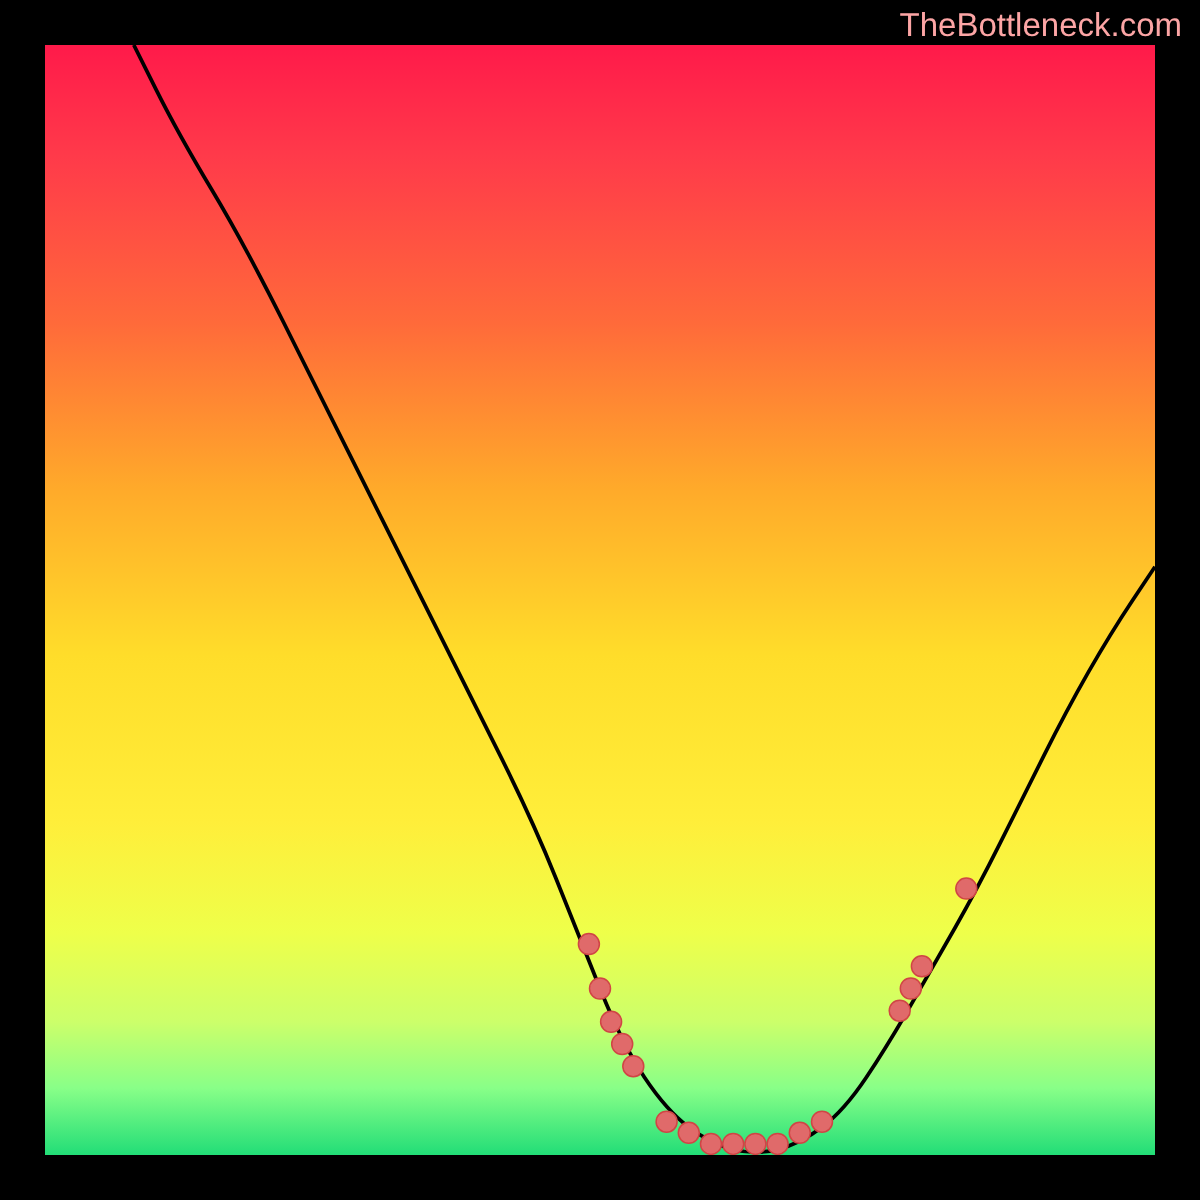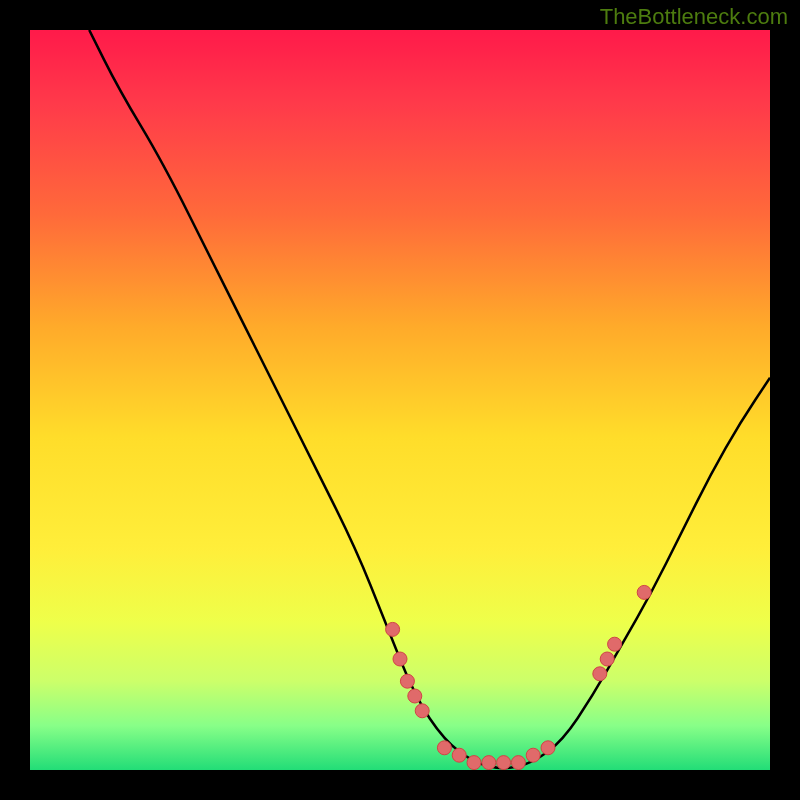--- a/index.html
+++ b/index.html
@@ -8,21 +8,21 @@
     height: 800px;
     background: #000;
     position: relative;
     overflow: hidden;
     font-family: Arial, sans-serif;
   }
   .attribution {
     position: absolute;
     top: 4px;
     right: 12px;
-    color: #4d7c0f;
+    color: #fca5a5;
     font-size: 22px;
     font-weight: 500;
     z-index: 10;
   }
   .plot-area {
     position: absolute;
     top: 30px;
     left: 30px;
     width: 740px;
     height: 740px;

